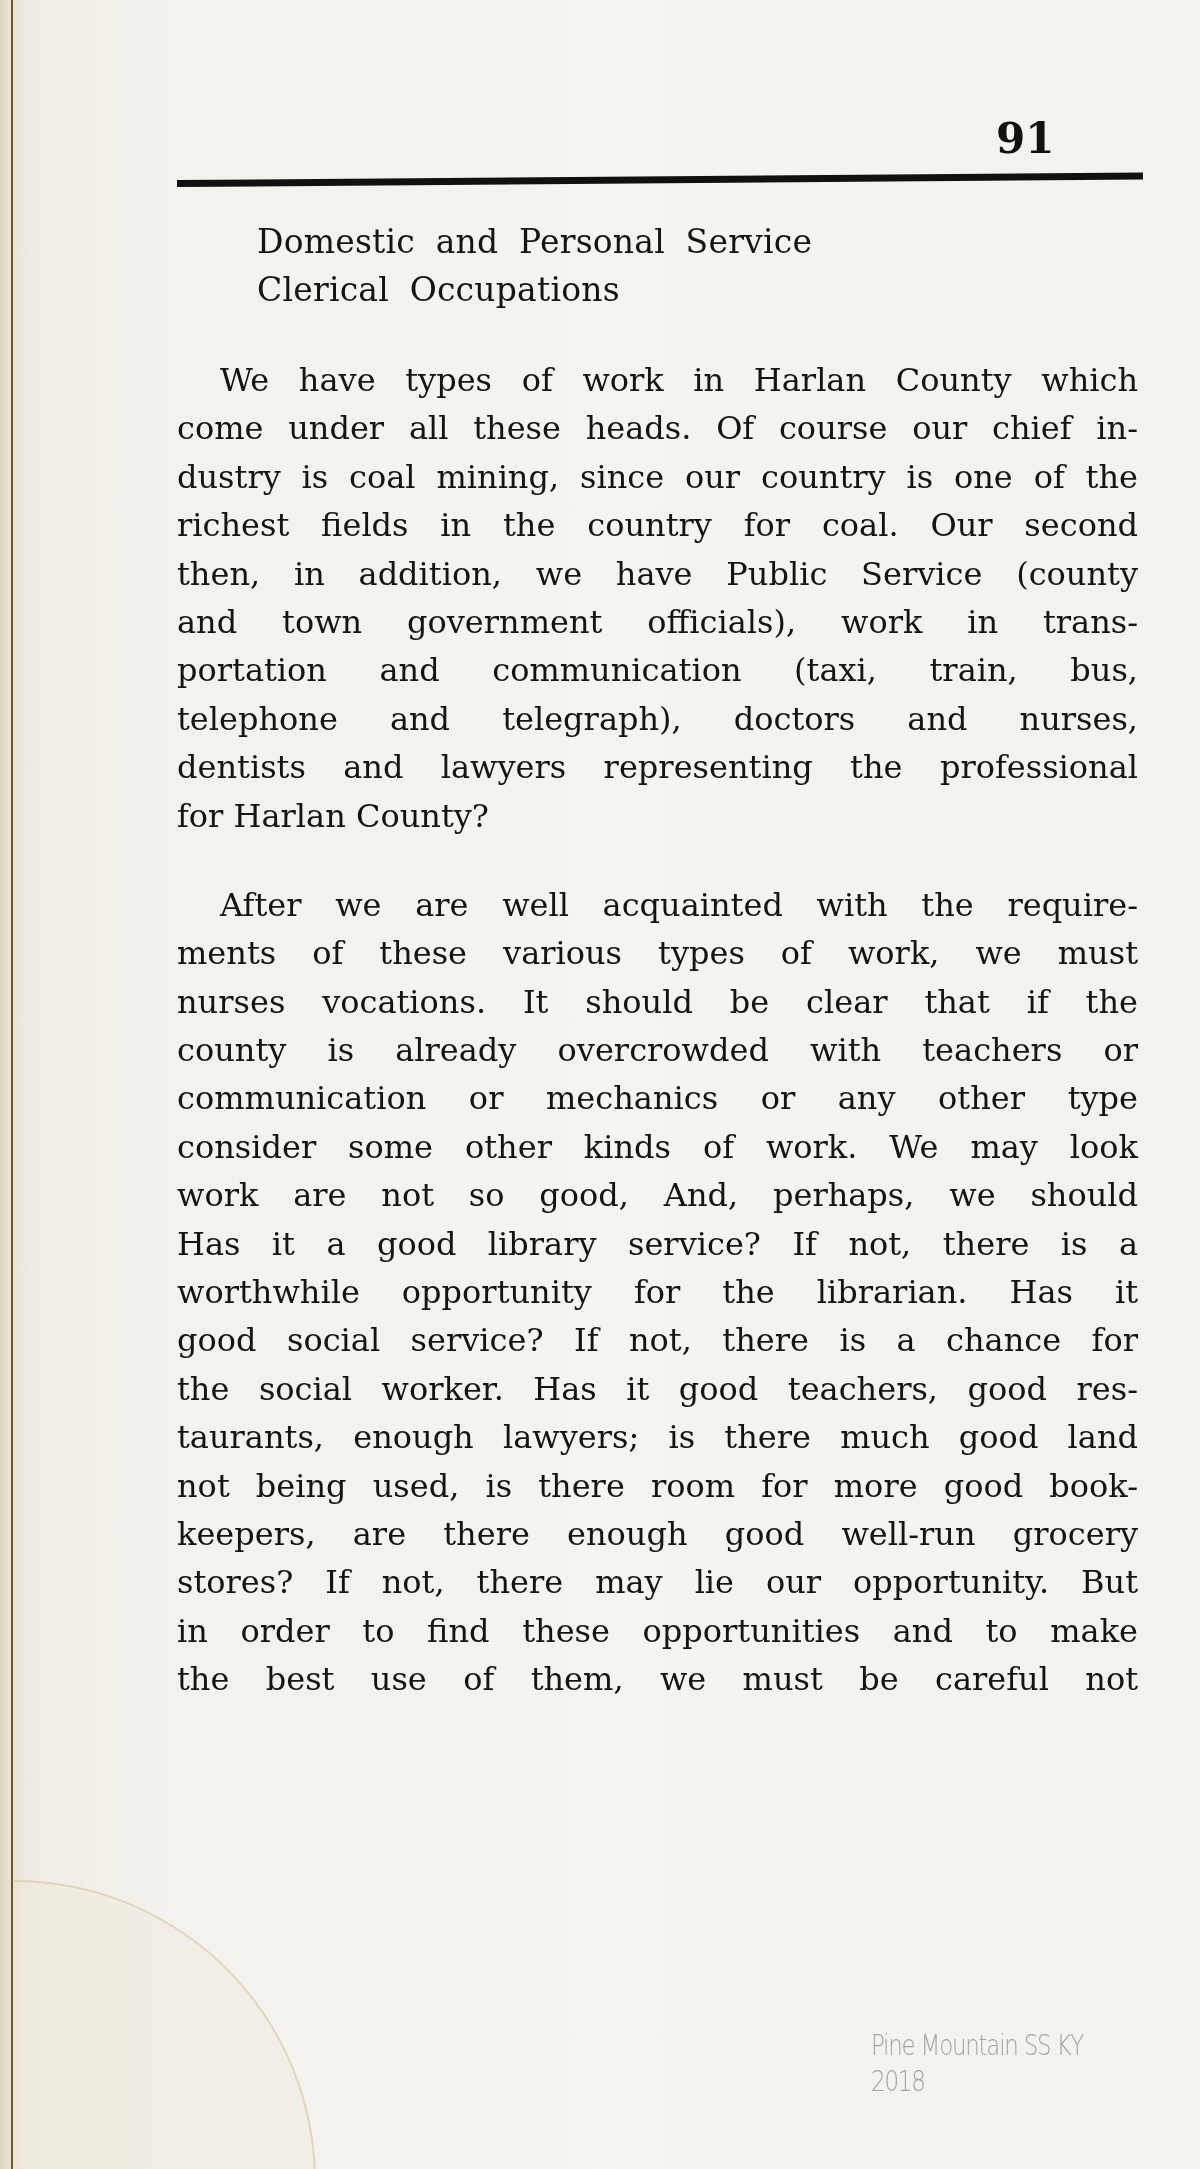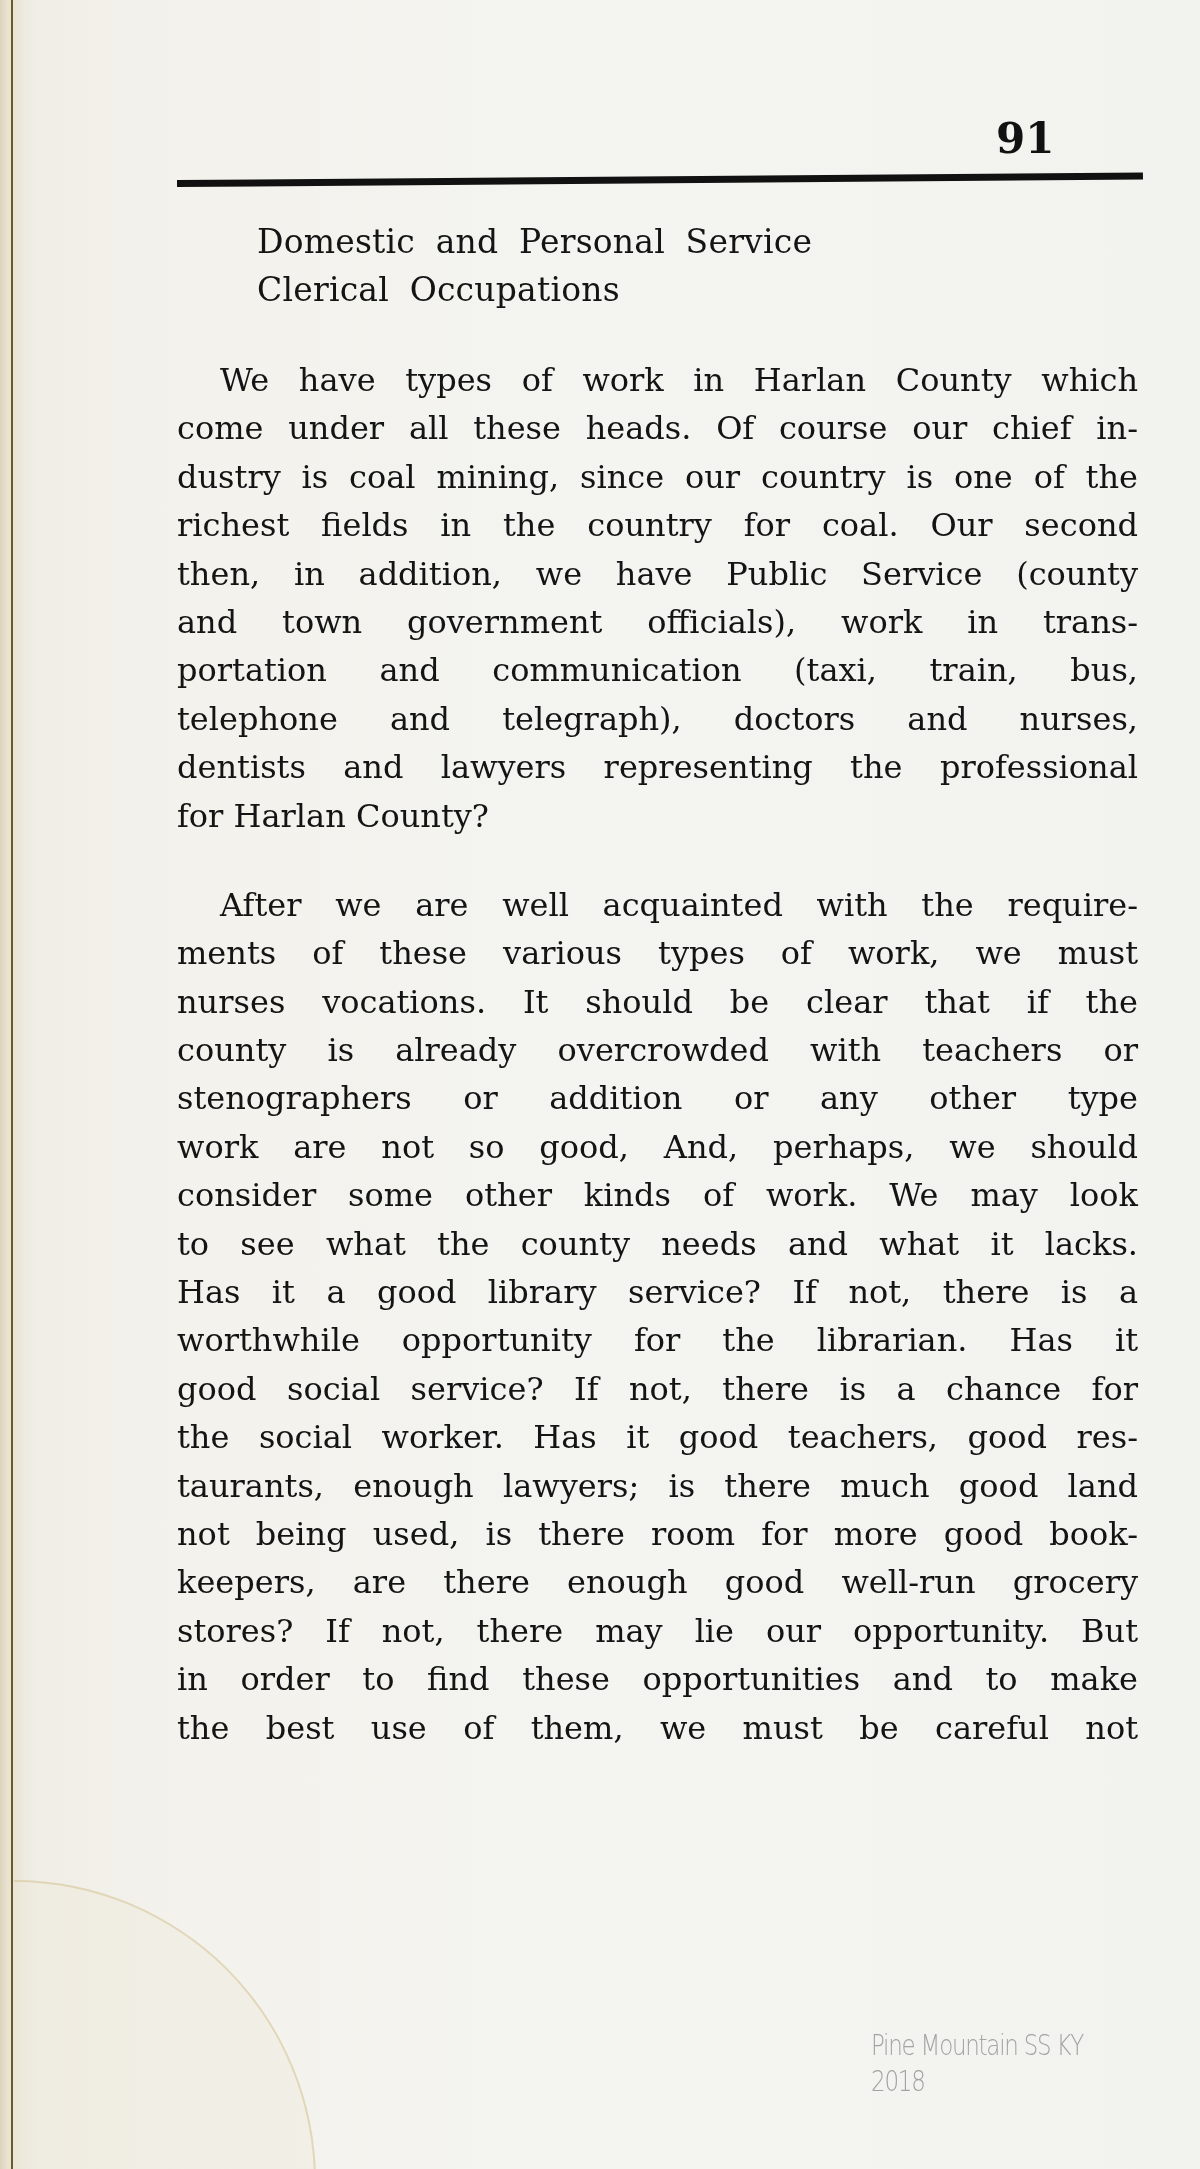--- a/index.html
+++ b/index.html
@@ -117,24 +117,23 @@
       <span class="line">portation and communication (taxi, train, bus,</span>
       <span class="line">telephone and telegraph), doctors and nurses,</span>
       <span class="line">dentists and lawyers representing the professional</span>
       <span class="line last">for Harlan County?</span>
     </div>
   <div class="para" id="para1">
       <span class="line first">After we are well acquainted with the require-</span>
       <span class="line">ments of these various types of work, we must</span>
       <span class="line">nurses vocations. It should be clear that if the</span>
       <span class="line">county is already overcrowded with teachers or</span>
-      <span class="line">stenographers or addition or any other type</span>
+      <span class="line">communication or mechanics or any other type</span>
+      <span class="line">consider some other kinds of work. We may look</span>
       <span class="line">work are not so good, And, perhaps, we should</span>
-      <span class="line">consider some other kinds of work. We may look</span>
-      <span class="line">to see what the county needs and what it lacks.</span>
       <span class="line">Has it a good library service? If not, there is a</span>
       <span class="line">worthwhile opportunity for the librarian. Has it</span>
       <span class="line">good social service? If not, there is a chance for</span>
       <span class="line">the social worker. Has it good teachers, good res-</span>
       <span class="line">taurants, enough lawyers; is there much good land</span>
       <span class="line">not being used, is there room for more good book-</span>
       <span class="line">keepers, are there enough good well-run grocery</span>
       <span class="line">stores? If not, there may lie our opportunity. But</span>
       <span class="line">in order to find these opportunities and to make</span>
       <span class="line">the best use of them, we must be careful not</span>

